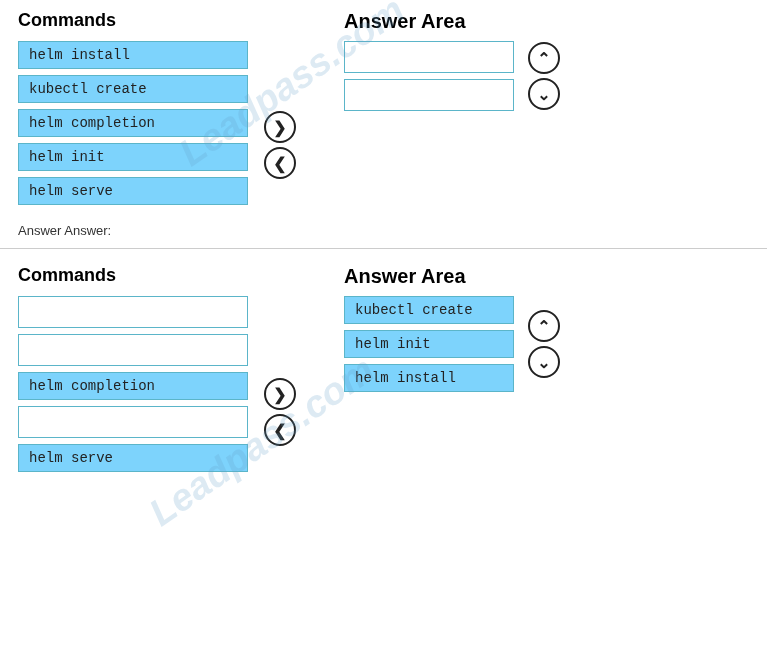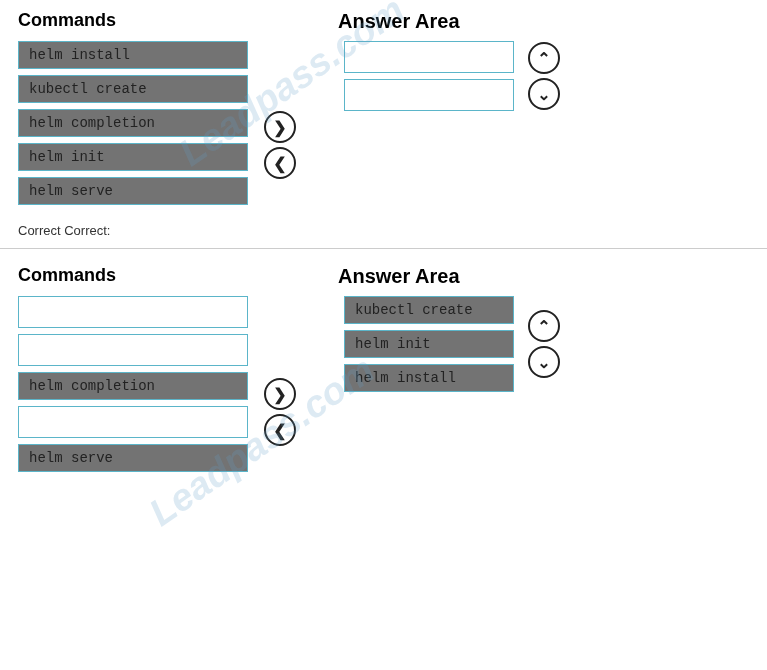--- a/index.html
+++ b/index.html
@@ -45,21 +45,21 @@
       flex-direction: column;
       gap: 6px;
       margin-left: 10px;
     }
 
     .cmd-box {
       border: 1.5px solid #5bb5c9;
       padding: 5px 10px;
       font-family: 'Courier New', Courier, monospace;
       font-size: 14px;
-      background: #737373;
+      background: #7dd3fc;
       min-width: 170px;
       color: #222;
     }
 
     .cmd-box.empty {
       min-height: 32px;
       border: 1.5px solid #5bb5c9;
       background: #fff;
     }
 
@@ -118,20 +118,21 @@
       user-select: none;
       white-space: nowrap;
     }
 
     .wm1 { top: 60px; left: 160px; }
     .wm2 { top: 420px; left: 130px; }
 
     .headers-row {
       display: flex;
       margin-bottom: 8px;
+      gap: 6px;
     }
     .cmd-header {
       width: 230px;
     }
     .ans-header {
       margin-left: 90px;
     }
 
     .section-top {
       margin-bottom: 0;
@@ -178,21 +179,21 @@
         <div class="cmd-box empty"></div>
       </div>
       <div class="updown-arrows" style="margin-left:14px;">
         <div class="arrow-btn">⌃</div>
         <div class="arrow-btn">⌄</div>
       </div>
     </div>
   </div>
 </div>
 
-<div class="correct-answer-label">Correct Correct:</div>
+<div class="correct-answer-label">Answer Answer:</div>
 <hr class="divider">
 
 <div class="section">
   <div class="headers-row">
     <div class="cmd-header">
       <span class="section-title">Commands</span>
     </div>
     <div class="ans-header">
       <span class="answer-area-title">Answer Area</span>
     </div>

